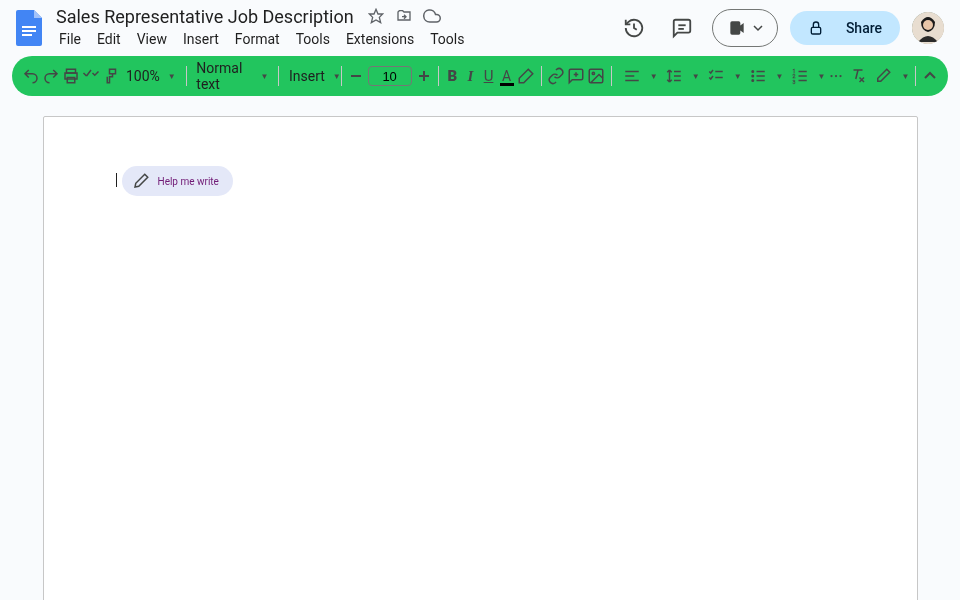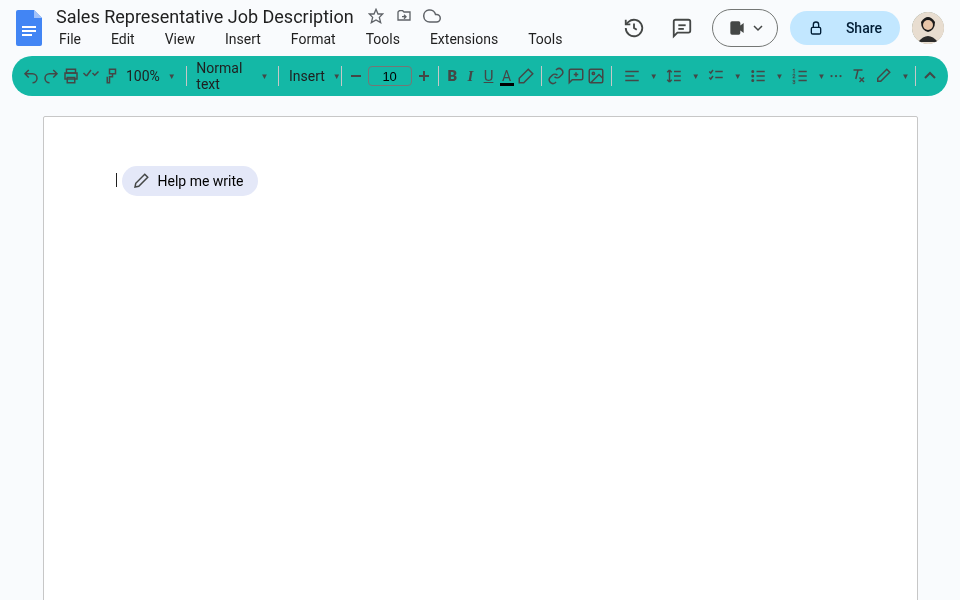--- a/index.html
+++ b/index.html
@@ -45,21 +45,21 @@
       width: 20px;
       height: 20px;
       display: flex;
       align-items: center;
       justify-content: center;
       color: #5f6368;
       cursor: pointer;
     }
     .menu-row {
       display: flex;
-      gap: 16px;
+      gap: 2px;
       height: 24px;
       align-items: center;
     }
     .menu-item {
       font-size: 14px;
       color: #1f1f1f;
       padding: 2px 7px;
       cursor: pointer;
       border-radius: 4px;
     }
@@ -103,21 +103,21 @@
     .avatar {
       width: 32px;
       height: 32px;
       border-radius: 50%;
       background: linear-gradient(135deg, #8b9a8b, #d4c5b0);
       overflow: hidden;
       cursor: pointer;
     }
     .toolbar {
       margin: 8px 12px;
-      background: #14b8a6;
+      background: #22c55e;
       border-radius: 24px;
       height: 40px;
       display: flex;
       align-items: center;
       padding: 0 10px;
       gap: 2px;
     }
     .tb-btn {
       width: 28px;
       height: 28px;
@@ -191,22 +191,22 @@
       top: 49px;
       display: flex;
       align-items: center;
       gap: 8px;
       background: #e4e8f8;
       border-radius: 16px;
       padding: 6px 14px 6px 10px;
       cursor: pointer;
     }
     .help-write-chip span {
-      font-size: 14px;
-      color: #000000;
+      font-size: 10px;
+      color: #701a75;
     }
     svg { flex-shrink: 0; }
     .text-color-underline {
       width: 14px;
       height: 3px;
       background: #000;
       position: absolute;
       bottom: 4px;
     }
     .text-color-wrap { position: relative; }

